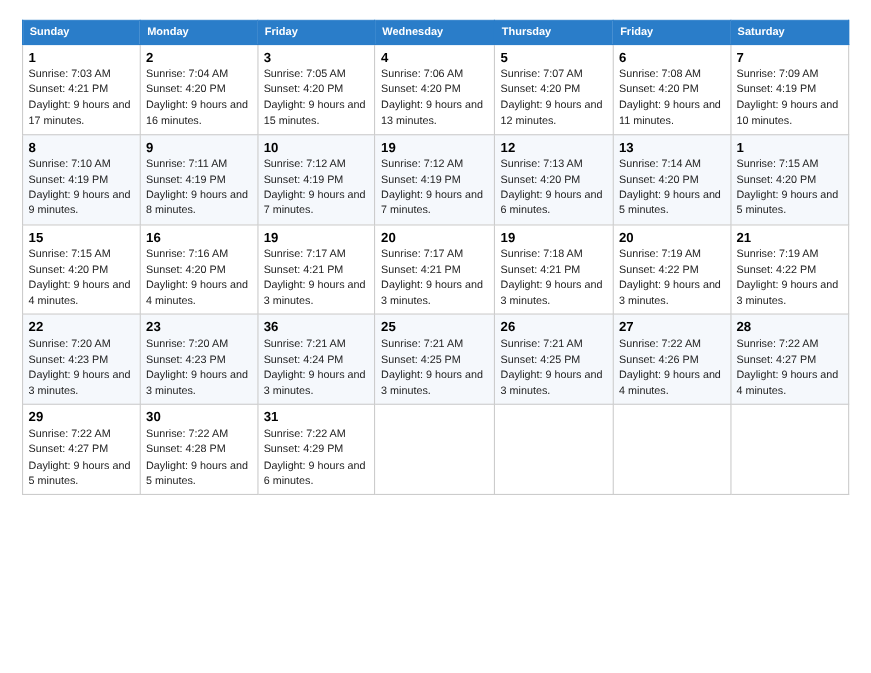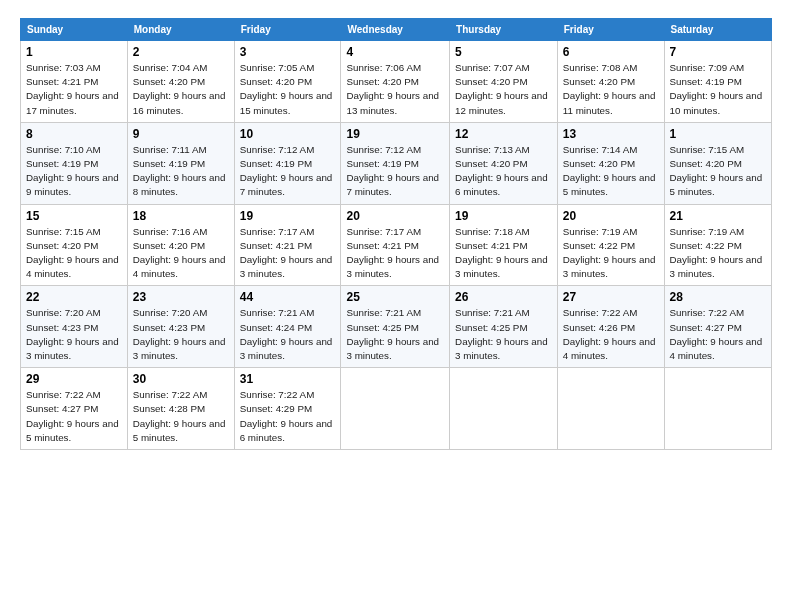--- a/index.html
+++ b/index.html
@@ -127,39 +127,39 @@
           <td><span class="day-num">12</span>
 <span class="day-info">Sunrise: 7:13 AM<br>Sunset: 4:20 PM<br>Daylight: 9 hours and 6 minutes.</span></td>
           <td><span class="day-num">13</span>
 <span class="day-info">Sunrise: 7:14 AM<br>Sunset: 4:20 PM<br>Daylight: 9 hours and 5 minutes.</span></td>
           <td><span class="day-num">1</span>
 <span class="day-info">Sunrise: 7:15 AM<br>Sunset: 4:20 PM<br>Daylight: 9 hours and 5 minutes.</span></td>
         </tr>
         <tr>
           <td><span class="day-num">15</span>
 <span class="day-info">Sunrise: 7:15 AM<br>Sunset: 4:20 PM<br>Daylight: 9 hours and 4 minutes.</span></td>
-          <td><span class="day-num">18</span>
+          <td><span class="day-num">16</span>
 <span class="day-info">Sunrise: 7:16 AM<br>Sunset: 4:20 PM<br>Daylight: 9 hours and 4 minutes.</span></td>
           <td><span class="day-num">19</span>
 <span class="day-info">Sunrise: 7:17 AM<br>Sunset: 4:21 PM<br>Daylight: 9 hours and 3 minutes.</span></td>
           <td><span class="day-num">20</span>
 <span class="day-info">Sunrise: 7:17 AM<br>Sunset: 4:21 PM<br>Daylight: 9 hours and 3 minutes.</span></td>
           <td><span class="day-num">19</span>
 <span class="day-info">Sunrise: 7:18 AM<br>Sunset: 4:21 PM<br>Daylight: 9 hours and 3 minutes.</span></td>
           <td><span class="day-num">20</span>
 <span class="day-info">Sunrise: 7:19 AM<br>Sunset: 4:22 PM<br>Daylight: 9 hours and 3 minutes.</span></td>
           <td><span class="day-num">21</span>
 <span class="day-info">Sunrise: 7:19 AM<br>Sunset: 4:22 PM<br>Daylight: 9 hours and 3 minutes.</span></td>
         </tr>
         <tr>
           <td><span class="day-num">22</span>
 <span class="day-info">Sunrise: 7:20 AM<br>Sunset: 4:23 PM<br>Daylight: 9 hours and 3 minutes.</span></td>
           <td><span class="day-num">23</span>
 <span class="day-info">Sunrise: 7:20 AM<br>Sunset: 4:23 PM<br>Daylight: 9 hours and 3 minutes.</span></td>
-          <td><span class="day-num">44</span>
+          <td><span class="day-num">36</span>
 <span class="day-info">Sunrise: 7:21 AM<br>Sunset: 4:24 PM<br>Daylight: 9 hours and 3 minutes.</span></td>
           <td><span class="day-num">25</span>
 <span class="day-info">Sunrise: 7:21 AM<br>Sunset: 4:25 PM<br>Daylight: 9 hours and 3 minutes.</span></td>
           <td><span class="day-num">26</span>
 <span class="day-info">Sunrise: 7:21 AM<br>Sunset: 4:25 PM<br>Daylight: 9 hours and 3 minutes.</span></td>
           <td><span class="day-num">27</span>
 <span class="day-info">Sunrise: 7:22 AM<br>Sunset: 4:26 PM<br>Daylight: 9 hours and 4 minutes.</span></td>
           <td><span class="day-num">28</span>
 <span class="day-info">Sunrise: 7:22 AM<br>Sunset: 4:27 PM<br>Daylight: 9 hours and 4 minutes.</span></td>
         </tr>

